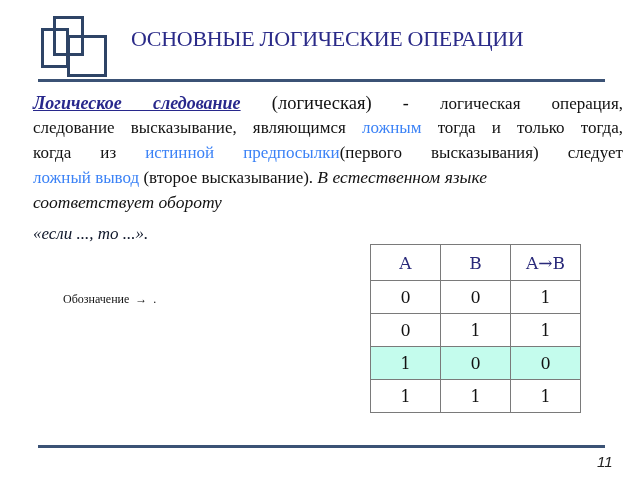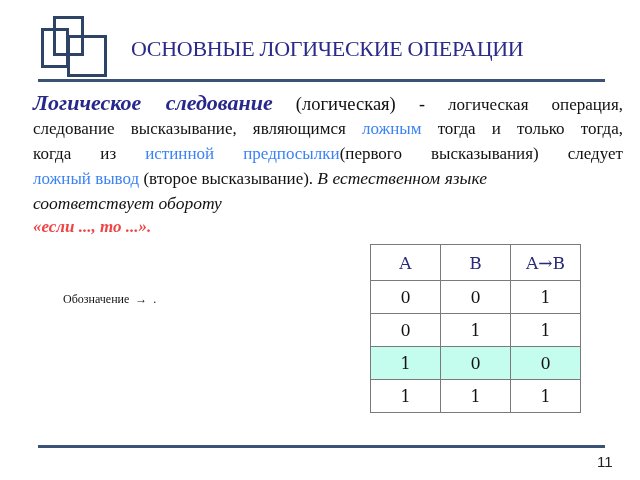--- a/index.html
+++ b/index.html
@@ -5,55 +5,55 @@
     html, body { margin: 0; padding: 0; }
     body {
       width: 640px; height: 480px; position: relative; overflow: hidden;
       background: #ffffff;
       font-family: "Liberation Serif", "DejaVu Serif", serif;
       color: #111;
     }
     .logo { position: absolute; left: 0; top: 0; width: 120px; height: 85px; }
     .logo .sq { position: absolute; border: 3px solid #2e4466; box-sizing: border-box; }
     .title {
-      position: absolute; left: 131px; top: 36px;
+      position: absolute; left: 131px; top: 26px;
       font-family: "Liberation Serif", "DejaVu Serif", serif;
       font-size: 22px; color: #2a2a88; letter-spacing: -0.3px; white-space: nowrap;
     }
     .hr-top { position: absolute; left: 38px; top: 79px; width: 567px; height: 3px; background: #3b5275; }
     .hr-bottom { position: absolute; left: 38px; top: 445px; width: 567px; height: 3px; background: #3b5275; }
     .body-text {
       position: absolute; left: 33px; top: 91px; width: 590px;
       font-size: 17px; line-height: 24.3px; text-align: justify;
       text-align-last: justify;
     }
     .body-text .line { display: block; white-space: nowrap; text-align: justify; text-align-last: justify; }
     .body-text .line.last { text-align-last: left; }
-    .term { color: #28288c; font-weight: bold; font-style: italic; font-size: 22px; }
+    .term { color: #28288c; font-weight: bold; font-style: italic; font-size: 18px; text-decoration: underline; }
     .paren { font-size: 18.5px; }
     .dash { font-size: 18px; }
     .red { color: #3b82f6; margin-top: 24px; }
     .ital { font-style: italic; font-size: 17.5px; }
-    .phrase { color: #ef4444; font-weight: bold; font-style: italic; }
+    .phrase { color: #0f172a; font-weight: normal; font-style: italic; margin-top: 8px; }
     .notation {
       position: absolute; left: 63px; top: 292px; font-size: 12px; white-space: nowrap;
     }
     table.truth {
       position: absolute; left: 370px; top: 244px;
       border-collapse: collapse; font-family: "DejaVu Serif", serif; font-size: 16px;
     }
     table.truth td, table.truth th {
       border: 1px solid #7a7a7a; width: 69px; text-align: center; padding: 0; height: 32px;
       font-weight: normal;
     }
     table.truth th { color: #2a2a7a; height: 35px; font-size: 17px; }
     table.truth tr.hl td { background: #c4fced; }
     .page-num {
       position: absolute; left: 597px; top: 453px; font-family: "Liberation Sans", sans-serif;
-      font-size: 15px; color: #222;
+      font-size: 15px; color: #222; font-style: italic;
     }
   </style>
 </head>
 <body>
 
 <div class="logo">
   <div class="sq" style="left:53px; top:16px; width:31px; height:40px;"></div>
   <div class="sq" style="left:41px; top:28px; width:28px; height:40px;"></div>
   <div class="sq" style="left:67px; top:35px; width:40px; height:42px;"></div>
 </div>

